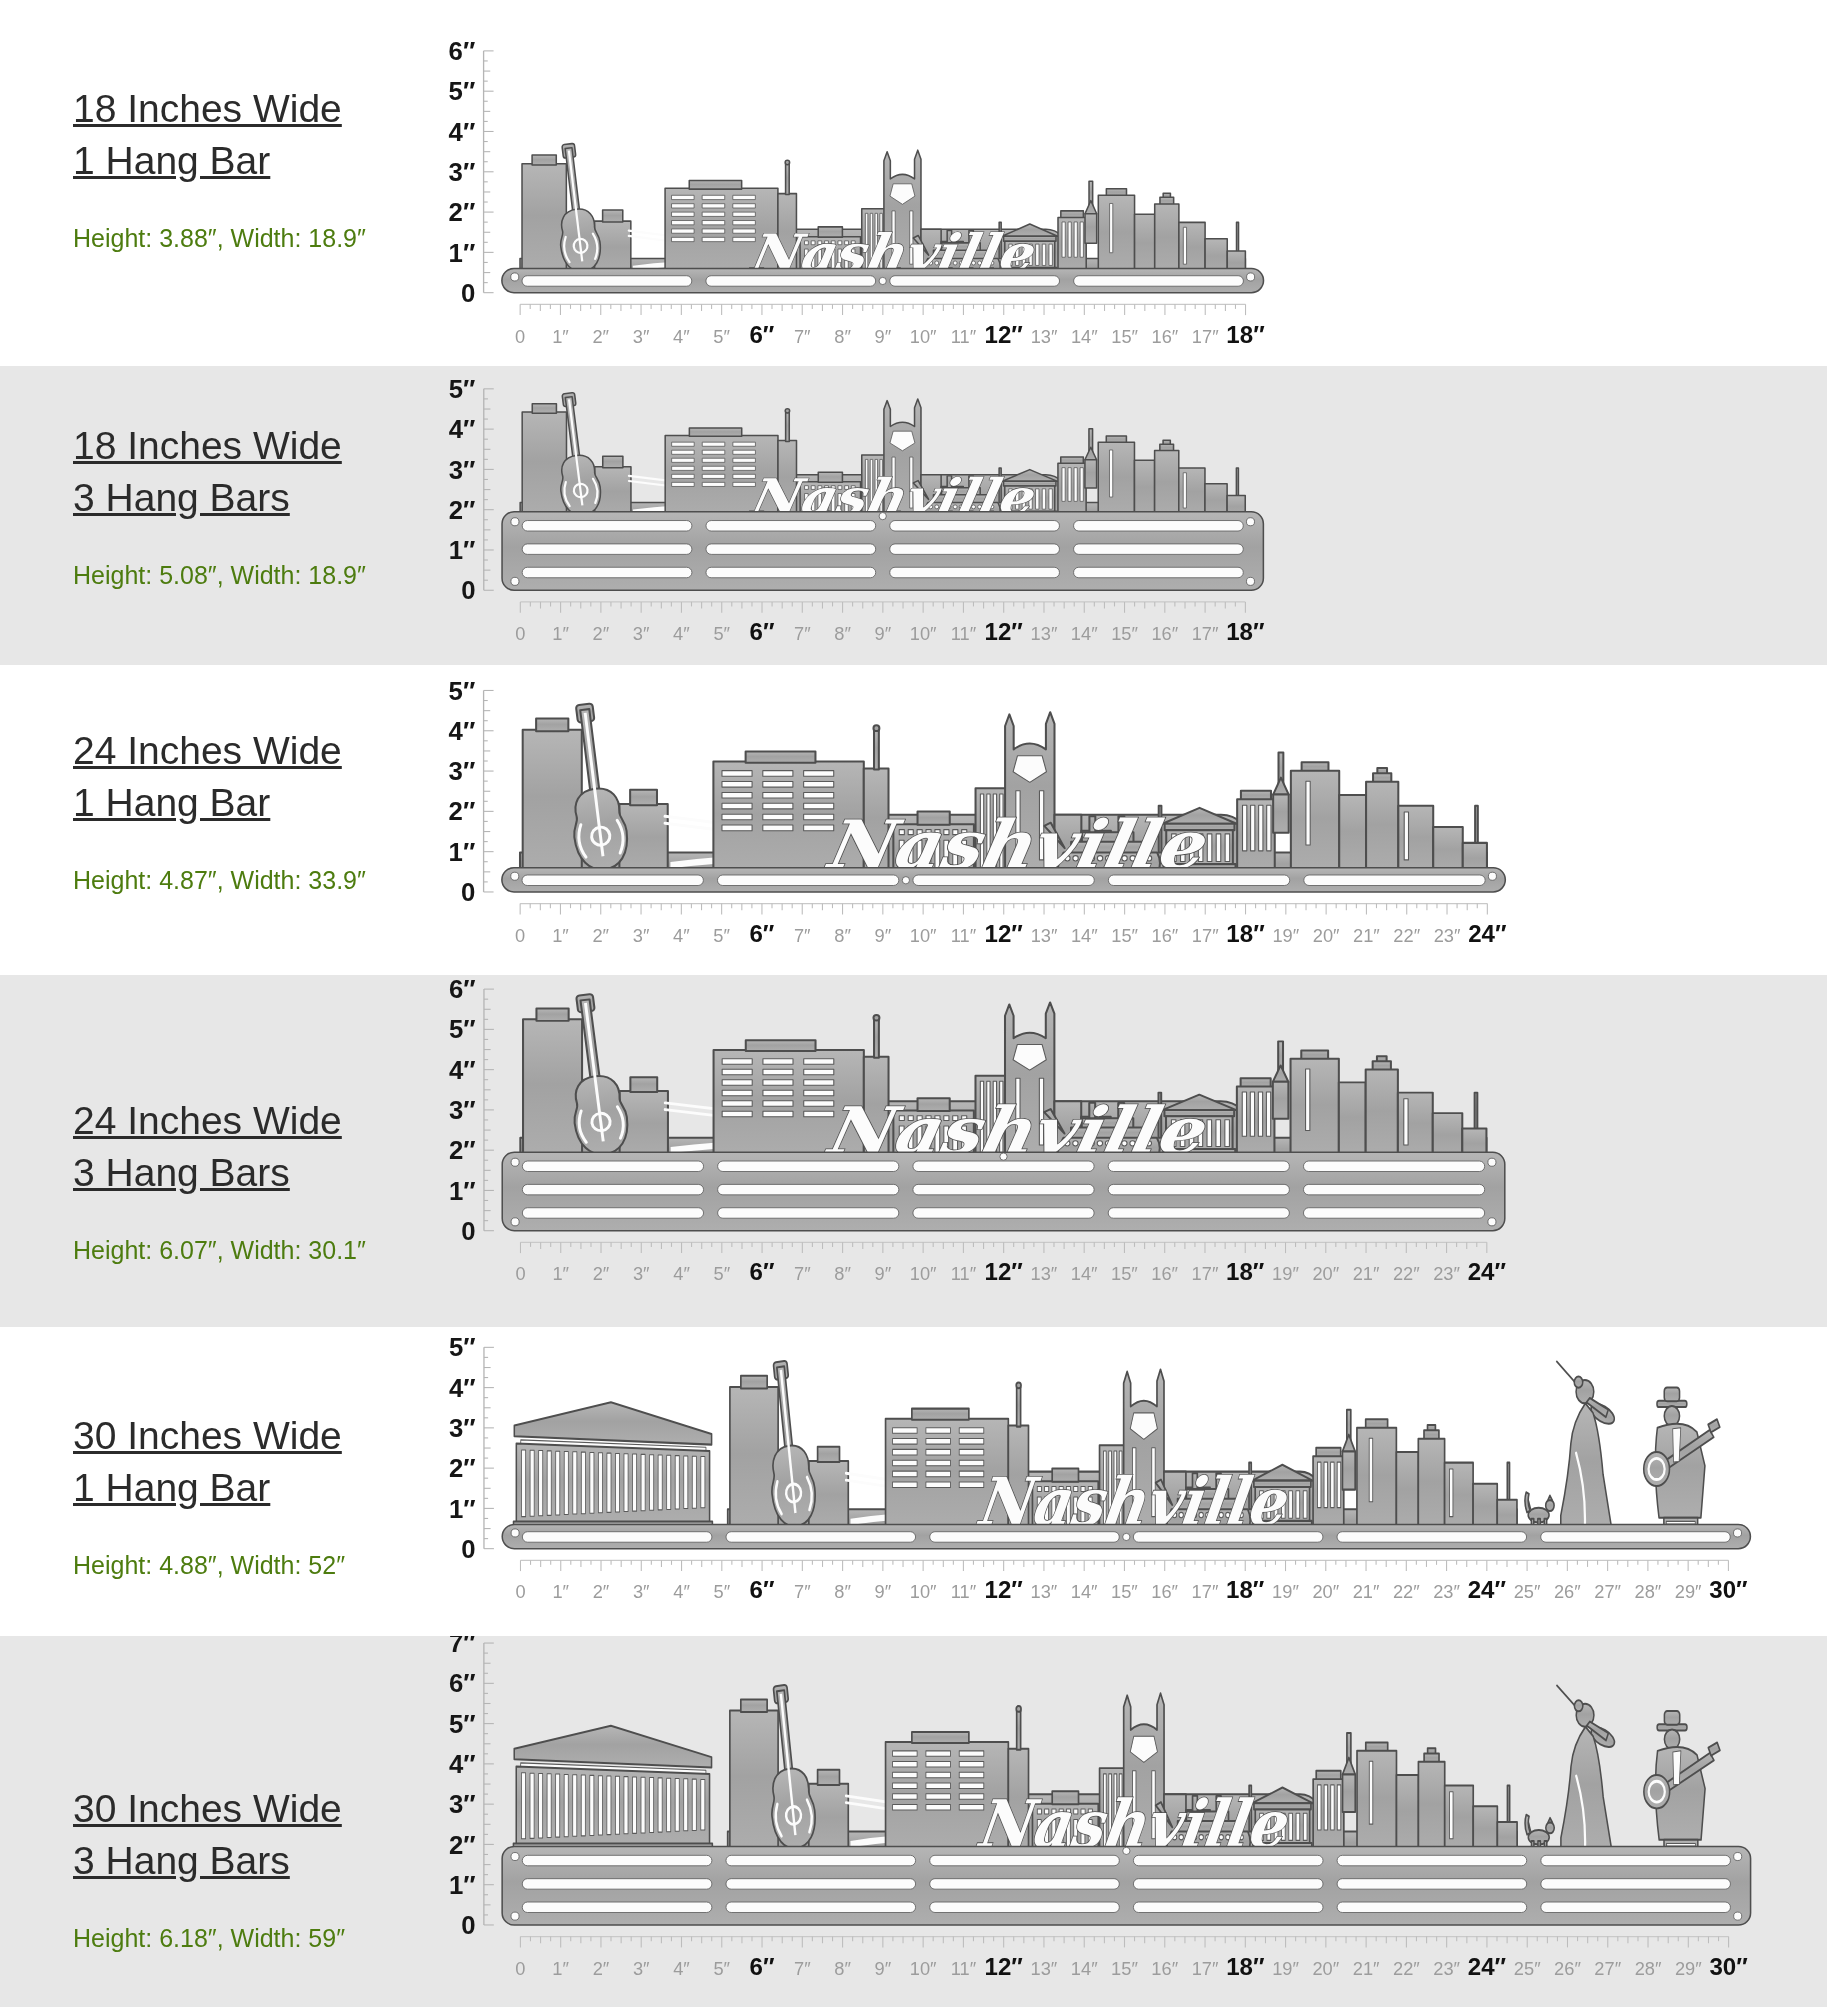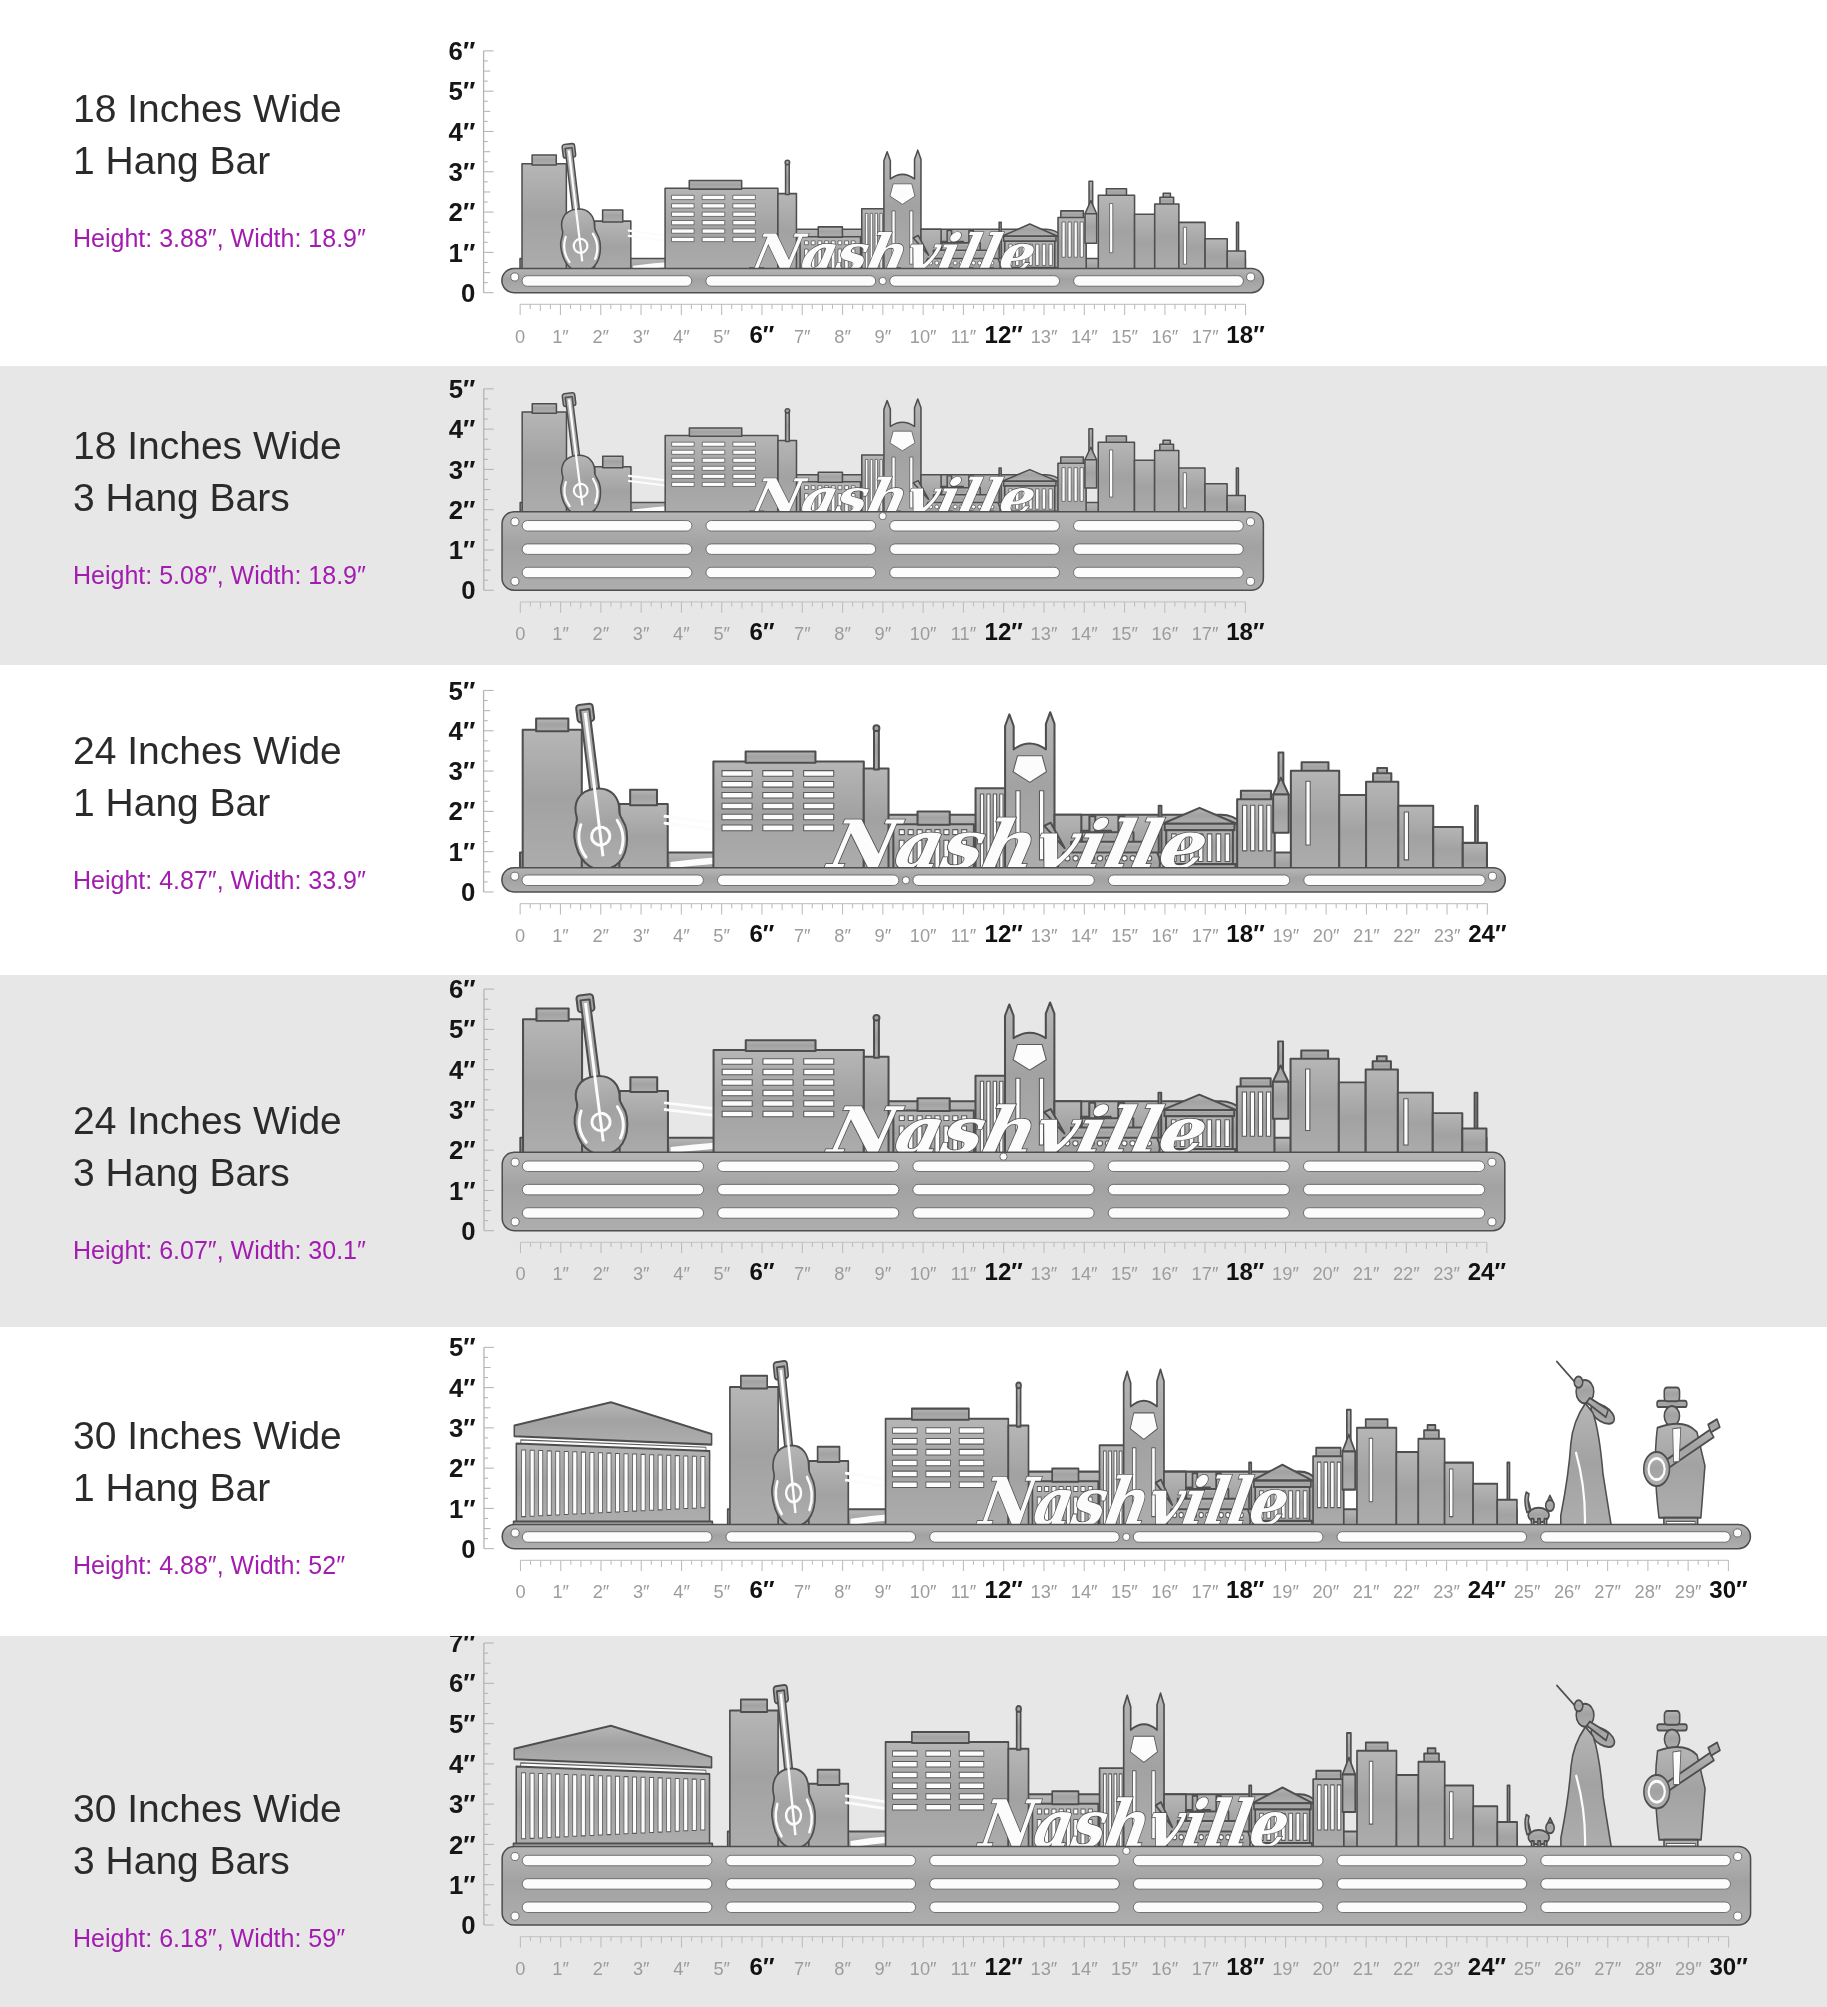--- a/index.html
+++ b/index.html
@@ -2,22 +2,22 @@
 <html style="font-size:13.3px"><head>
 <meta charset="utf-8">
 <style>
   html,body{margin:0;padding:0;}
   #canvas{position:relative;width:1828px;height:2008px;background:#ffffff;
     font-family:"Liberation Sans",sans-serif;overflow:hidden;}
   .band{position:absolute;left:0;width:1828px;}
   .band.gray{background:#e7e7e7;}
   .band.white{background:#ffffff;}
   .text{position:absolute;left:73px;z-index:3;}
-  .t{font-size:39px;line-height:52px;color:#2b2b2b;font-weight:normal;margin:0;}
-  .spec{font-size:25px;color:#a21caf;margin:37px 0 0 0;}
+  .t{font-size:39px;line-height:52px;color:#2b2b2b;font-weight:normal;margin:0;text-decoration:underline;}
+  .spec{font-size:25px;color:#4d7c0f;margin:37px 0 0 0;}
   .chart-svg{position:absolute;left:0;top:0;z-index:2;}
   
   .m{fill:url(#mg);stroke:#4e4e4e;stroke-width:.38;stroke-linejoin:round;}
   .w{fill:#fcfcfc;stroke:#5a5a5a;stroke-width:.2;stroke-linejoin:round;}
   .wf{fill:#fcfcfc;stroke:none;}
   .wl{fill:none;stroke:#fcfcfc;stroke-width:.55;stroke-linecap:round;}
   .script{font-family:"DejaVu Serif",serif;font-style:italic;font-weight:bold;
     fill:#fcfcfc;stroke:#4f4f4f;stroke-width:.3;paint-order:stroke;}
   .axis-line{stroke:#b5b5b5;stroke-width:1.6;fill:none;}
   .tick{stroke:#b5b5b5;stroke-width:1.3;}

